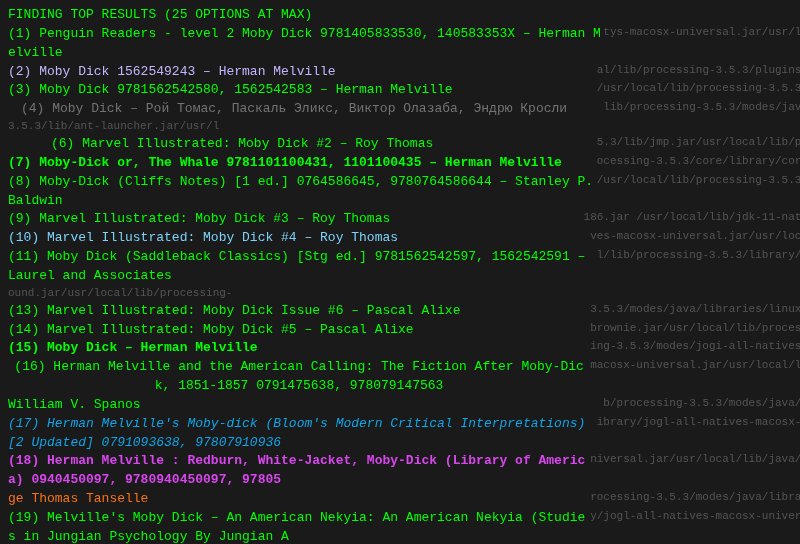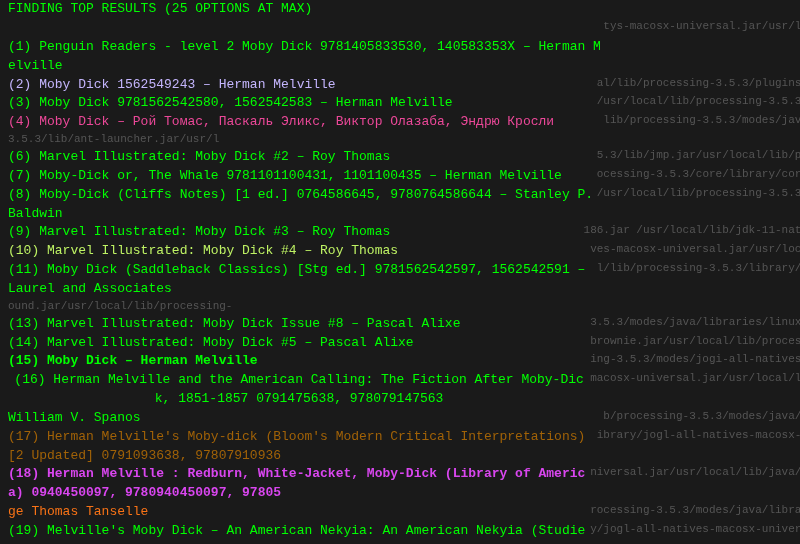--- a/index.html
+++ b/index.html
@@ -12,106 +12,106 @@
       color: #00ff00;
       font-family: 'Courier New', Courier, monospace;
       font-size: 13px;
       line-height: 1.45;
       width: 800px;
       height: 544px;
       overflow: hidden;
     }
     .terminal {
       background-color: #1a1a1a;
-      padding: 0 8px;
+      padding: 6px 8px;
       height: 544px;
       overflow: hidden;
       position: relative;
     }
     @keyframes blink {
       0%, 100% { opacity: 1; }
       50% { opacity: 0; }
     }
   </style>
 </head>
 <body>
 
 <div class="terminal">
   <div id="lines-container">
       <div style="display: flex; width: 800px;">
         <div style="flex: 1 1 0%; color: rgb(0, 255, 0); white-space: pre-wrap; word-break: break-all; line-height: 1.45;">FINDING TOP RESULTS (25 OPTIONS AT MAX)</div>
       </div>
       <div style="display: flex; width: 800px;">
-        <div style="flex: 1 1 0%; color: rgb(0, 255, 0); white-space: pre-wrap; word-break: break-all; line-height: 1.45; margin-top: 19px;">(1) Penguin Readers - level 2 Moby Dick 9781405833530, 140583353X – Herman Melville</div>
+        <div style="flex: 1 1 0%; color: rgb(0, 255, 0); white-space: pre-wrap; word-break: break-all; line-height: 1.45;">(1) Penguin Readers - level 2 Moby Dick 9781405833530, 140583353X – Herman Melville</div>
         <div style="color: rgb(85, 85, 85); font-size: 11px; white-space: pre-wrap; word-break: break-all; line-height: 1.45; max-width: 380px; min-width: 200px;">tys-macosx-universal.jar/usr/lo</div>
       </div>
       <div style="display: flex; width: 800px;">
         <div style="flex: 1 1 0%; color: #c4b5fd; white-space: pre-wrap; word-break: break-all; line-height: 1.45;">(2) Moby Dick 1562549243 – Herman Melville</div>
         <div style="color: rgb(85, 85, 85); font-size: 11px; white-space: pre-wrap; word-break: break-all; line-height: 1.45; max-width: 380px; min-width: 200px;">al/lib/processing-3.5.3/plugins/</div>
       </div>
       <div style="display: flex; width: 800px;">
         <div style="flex: 1 1 0%; color: rgb(0, 255, 0); white-space: pre-wrap; word-break: break-all; line-height: 1.45;">(3) Moby Dick 9781562542580, 1562542583 – Herman Melville</div>
         <div style="color: rgb(85, 85, 85); font-size: 11px; white-space: pre-wrap; word-break: break-all; line-height: 1.45; max-width: 380px; min-width: 200px;">/usr/local/lib/processing-3.5.3/</div>
       </div>
       <div style="display: flex; width: 800px;">
-        <div style="flex: 1 1 0%; color: #ec4899; white-space: pre-wrap; word-break: break-all; line-height: 1.45;">(4) Moby Dick – Рой Томас, Паскаль Эликс, Виктор Олазаба, Эндрю Кросли</div>
+        <div style="flex: 1 1 0%; color: #737373; white-space: pre-wrap; word-break: break-all; line-height: 1.45; margin-left: 13px;">(4) Moby Dick – Рой Томас, Паскаль Эликс, Виктор Олазаба, Эндрю Кросли</div>
         <div style="color: rgb(85, 85, 85); font-size: 11px; white-space: pre-wrap; word-break: break-all; line-height: 1.45; max-width: 380px; min-width: 200px;">lib/processing-3.5.3/modes/java</div>
       </div>
       <div style="display: flex; width: 800px;">
         <div style="color: rgb(85, 85, 85); font-size: 11px; white-space: pre-wrap; word-break: break-all; line-height: 1.45; max-width: 380px; min-width: 200px;">3.5.3/lib/ant-launcher.jar/usr/l</div>
       </div>
       <div style="display: flex; width: 800px;">
-        <div style="flex: 1 1 0%; color: rgb(0, 255, 0); white-space: pre-wrap; word-break: break-all; line-height: 1.45;">(6) Marvel Illustrated: Moby Dick #2 – Roy Thomas</div>
+        <div style="flex: 1 1 0%; color: rgb(0, 255, 0); white-space: pre-wrap; word-break: break-all; line-height: 1.45; margin-left: 43px;">(6) Marvel Illustrated: Moby Dick #2 – Roy Thomas</div>
         <div style="color: rgb(85, 85, 85); font-size: 11px; white-space: pre-wrap; word-break: break-all; line-height: 1.45; max-width: 380px; min-width: 200px;">5.3/lib/jmp.jar/usr/local/lib/pr</div>
       </div>
       <div style="display: flex; width: 800px;">
-        <div style="flex: 1 1 0%; color: rgb(0, 255, 0); white-space: pre-wrap; word-break: break-all; line-height: 1.45;">(7) Moby-Dick or, The Whale 9781101100431, 1101100435 – Herman Melville</div>
+        <div style="flex: 1 1 0%; color: rgb(0, 255, 0); white-space: pre-wrap; word-break: break-all; line-height: 1.45; font-weight: bold;">(7) Moby-Dick or, The Whale 9781101100431, 1101100435 – Herman Melville</div>
         <div style="color: rgb(85, 85, 85); font-size: 11px; white-space: pre-wrap; word-break: break-all; line-height: 1.45; max-width: 380px; min-width: 200px;">ocessing-3.5.3/core/library/core</div>
       </div>
       <div style="display: flex; width: 800px;">
         <div style="flex: 1 1 0%; color: rgb(0, 255, 0); white-space: pre-wrap; word-break: break-all; line-height: 1.45;">(8) Moby-Dick (Cliffs Notes) [1 ed.] 0764586645, 9780764586644 – Stanley P. Baldwin</div>
         <div style="color: rgb(85, 85, 85); font-size: 11px; white-space: pre-wrap; word-break: break-all; line-height: 1.45; max-width: 380px; min-width: 200px;">/usr/local/lib/processing-3.5.3/</div>
       </div>
       <div style="display: flex; width: 800px;">
         <div style="flex: 1 1 0%; color: rgb(0, 255, 0); white-space: pre-wrap; word-break: break-all; line-height: 1.45;">(9) Marvel Illustrated: Moby Dick #3 – Roy Thomas</div>
         <div style="color: rgb(85, 85, 85); font-size: 11px; white-space: pre-wrap; word-break: break-all; line-height: 1.45; max-width: 380px; min-width: 200px;">186.jar /usr/local/lib/jdk-11-nati</div>
       </div>
       <div style="display: flex; width: 800px;">
-        <div style="flex: 1 1 0%; color: #bef264; white-space: pre-wrap; word-break: break-all; line-height: 1.45; font-family: Liberation Mono, monospace;">(10) Marvel Illustrated: Moby Dick #4 – Roy Thomas</div>
+        <div style="flex: 1 1 0%; color: #7dd3fc; white-space: pre-wrap; word-break: break-all; line-height: 1.45; font-family: Liberation Mono, monospace;">(10) Marvel Illustrated: Moby Dick #4 – Roy Thomas</div>
         <div style="color: rgb(85, 85, 85); font-size: 11px; white-space: pre-wrap; word-break: break-all; line-height: 1.45; max-width: 380px; min-width: 200px;">ves-macosx-universal.jar/usr/loca</div>
       </div>
       <div style="display: flex; width: 800px;">
         <div style="flex: 1 1 0%; color: rgb(0, 255, 0); white-space: pre-wrap; word-break: break-all; line-height: 1.45;">(11) Moby Dick (Saddleback Classics) [Stg ed.] 9781562542597, 1562542591 – Laurel and Associates</div>
         <div style="color: rgb(85, 85, 85); font-size: 11px; white-space: pre-wrap; word-break: break-all; line-height: 1.45; max-width: 380px; min-width: 200px;">l/lib/processing-3.5.3/library/s</div>
       </div>
       <div style="display: flex; width: 800px;">
         <div style="color: rgb(85, 85, 85); font-size: 11px; white-space: pre-wrap; word-break: break-all; line-height: 1.45; max-width: 380px; min-width: 200px;">ound.jar/usr/local/lib/processing-</div>
       </div>
       <div style="display: flex; width: 800px;">
-        <div style="flex: 1 1 0%; color: rgb(0, 255, 0); white-space: pre-wrap; word-break: break-all; line-height: 1.45;">(13) Marvel Illustrated: Moby Dick Issue #8 – Pascal Alixe</div>
+        <div style="flex: 1 1 0%; color: rgb(0, 255, 0); white-space: pre-wrap; word-break: break-all; line-height: 1.45;">(13) Marvel Illustrated: Moby Dick Issue #6 – Pascal Alixe</div>
         <div style="color: rgb(85, 85, 85); font-size: 11px; white-space: pre-wrap; word-break: break-all; line-height: 1.45; max-width: 380px; min-width: 200px;">3.5.3/modes/java/libraries/linux-</div>
       </div>
       <div style="display: flex; width: 800px;">
         <div style="flex: 1 1 0%; color: rgb(0, 255, 0); white-space: pre-wrap; word-break: break-all; line-height: 1.45;">(14) Marvel Illustrated: Moby Dick #5 – Pascal Alixe</div>
         <div style="color: rgb(85, 85, 85); font-size: 11px; white-space: pre-wrap; word-break: break-all; line-height: 1.45; max-width: 380px; min-width: 200px;">brownie.jar/usr/local/lib/process</div>
       </div>
       <div style="display: flex; width: 800px;">
         <div style="flex: 1 1 0%; color: rgb(0, 255, 0); white-space: pre-wrap; word-break: break-all; line-height: 1.45; font-weight: bold;">(15) Moby Dick – Herman Melville</div>
         <div style="color: rgb(85, 85, 85); font-size: 11px; white-space: pre-wrap; word-break: break-all; line-height: 1.45; max-width: 380px; min-width: 200px;">ing-3.5.3/modes/jogi-all-natives-</div>
       </div>
       <div style="display: flex; width: 800px;">
         <div style="flex: 1 1 0%; color: rgb(0, 255, 0); white-space: pre-wrap; word-break: break-all; line-height: 1.45; text-align: center;">(16) Herman Melville and the American Calling: The Fiction After Moby-Dick, 1851-1857 0791475638, 978079147563</div>
         <div style="color: rgb(85, 85, 85); font-size: 11px; white-space: pre-wrap; word-break: break-all; line-height: 1.45; max-width: 380px; min-width: 200px;">macosx-universal.jar/usr/local/li</div>
       </div>
       <div style="display: flex; width: 800px;">
         <div style="flex: 1 1 0%; color: rgb(0, 255, 0); white-space: pre-wrap; word-break: break-all; line-height: 1.45;">William V. Spanos</div>
         <div style="color: rgb(85, 85, 85); font-size: 11px; white-space: pre-wrap; word-break: break-all; line-height: 1.45; max-width: 380px; min-width: 200px;">b/processing-3.5.3/modes/java/l</div>
       </div>
       <div style="display: flex; width: 800px;">
-        <div style="flex: 1 1 0%; color: #a16207; white-space: pre-wrap; word-break: break-all; line-height: 1.45;">(17) Herman Melville's Moby-dick (Bloom's Modern Critical Interpretations) [2 Updated] 0791093638, 97807910936</div>
+        <div style="flex: 1 1 0%; color: #0ea5e9; white-space: pre-wrap; word-break: break-all; line-height: 1.45; font-style: italic;">(17) Herman Melville's Moby-dick (Bloom's Modern Critical Interpretations) [2 Updated] 0791093638, 97807910936</div>
         <div style="color: rgb(85, 85, 85); font-size: 11px; white-space: pre-wrap; word-break: break-all; line-height: 1.45; max-width: 380px; min-width: 200px;">ibrary/jogl-all-natives-macosx-u</div>
       </div>
       <div style="display: flex; width: 800px;">
         <div style="flex: 1 1 0%; color: #d946ef; white-space: pre-wrap; word-break: break-all; line-height: 1.45; font-weight: bold;">(18) Herman Melville : Redburn, White-Jacket, Moby-Dick (Library of America) 0940450097, 9780940450097, 97805</div>
         <div style="color: rgb(85, 85, 85); font-size: 11px; white-space: pre-wrap; word-break: break-all; line-height: 1.45; max-width: 380px; min-width: 200px;">niversal.jar/usr/local/lib/java/p</div>
       </div>
       <div style="display: flex; width: 800px;">
         <div style="flex: 1 1 0%; color: #f97316; white-space: pre-wrap; word-break: break-all; line-height: 1.45;">ge Thomas Tanselle</div>
         <div style="color: rgb(85, 85, 85); font-size: 11px; white-space: pre-wrap; word-break: break-all; line-height: 1.45; max-width: 380px; min-width: 200px;">rocessing-3.5.3/modes/java/librar</div>
       </div>

